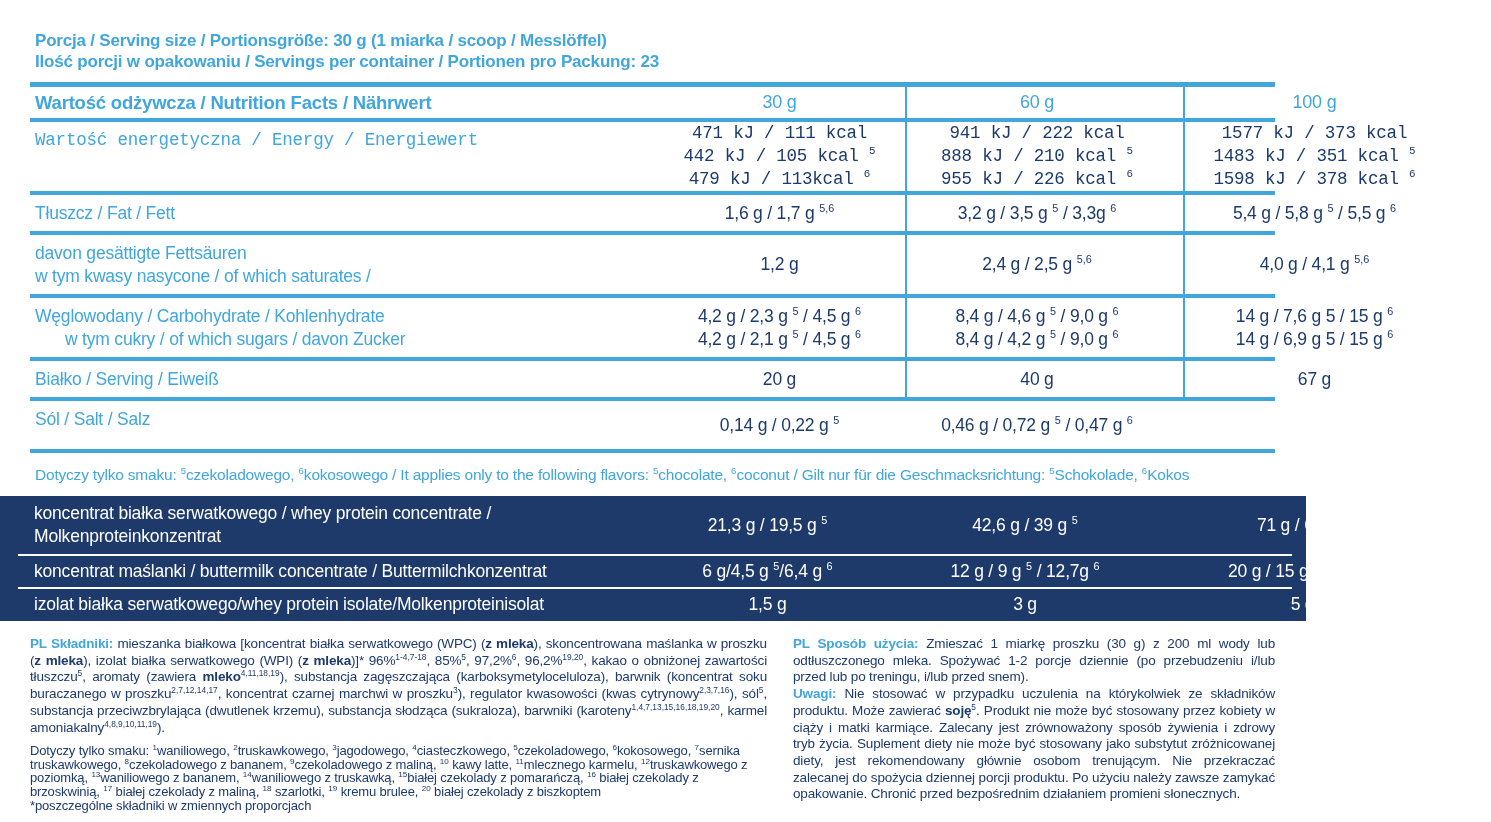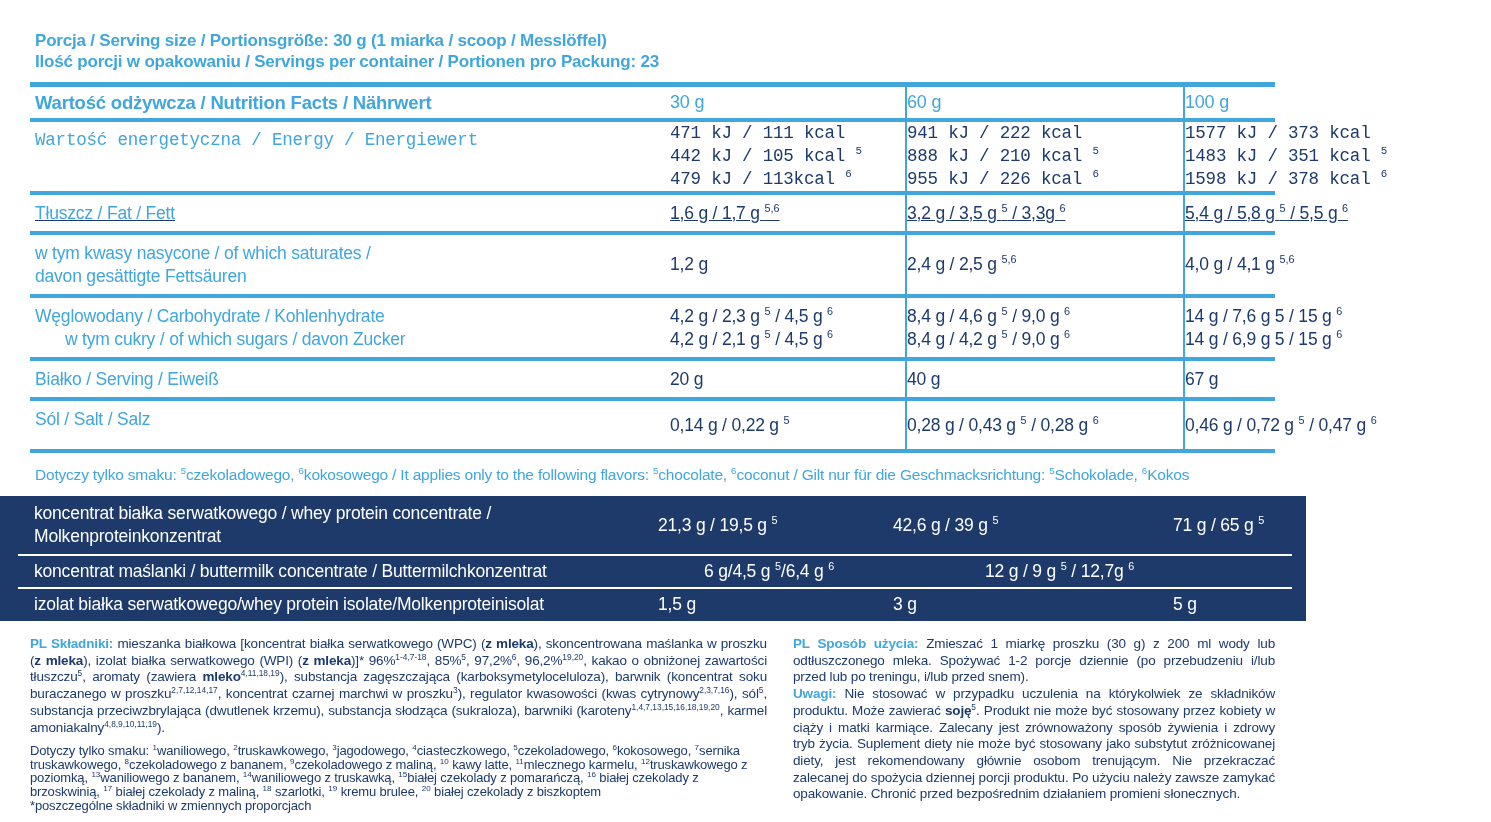--- a/index.html
+++ b/index.html
@@ -16,21 +16,21 @@
   }
   .page{padding:30px 31px 0 30px;width:1306px;}
   
   .top{color:var(--accent);font-weight:bold;font-size:17px;line-height:21px;letter-spacing:-0.2px;padding-left:5px;margin-bottom:10px;}
   
   .ntable{border-top:5px solid var(--accent);border-bottom:4px solid var(--accent);}
   .t-row{display:grid;grid-template-columns:640px 235px 280px 275px;align-items:stretch;}
   #rows .t-row{border-top:4px solid var(--accent);}
   .cell{display:flex;flex-direction:column;justify-content:center;}
   .cell.label{justify-content:flex-start;padding:7px 0 6px 5px;color:var(--accent);font-size:17.5px;line-height:23px;letter-spacing:-0.2px;}
-  .cell.val{text-align:left;padding-right:16px;color:var(--navy);font-size:17.5px;line-height:23px;letter-spacing:-0.2px;}
+  .cell.val{text-align:center;padding-right:16px;color:var(--navy);font-size:17.5px;line-height:23px;letter-spacing:-0.2px;}
   .cell.mid{border-left:2.5px solid var(--accent);border-right:2.5px solid var(--accent);}
   .t-row.head{min-height:30px;}
   .t-row.head .title{justify-content:center;font-weight:bold;font-size:18.5px;padding:4px 0 4px 5px;color:var(--navy0);color:var(--accent);}
   .t-row.head .chead{color:var(--accent);font-size:18px;justify-content:center;}
   .lline.indent{padding-left:30px;}
   sup{font-size:62%;line-height:0;vertical-align:super;letter-spacing:0;}
   
   .footnote{color:var(--accent);font-size:15.5px;letter-spacing:-0.2px;margin:13px 0 12px;padding-left:5px;white-space:nowrap;}
   
   .band{background:var(--band);color:#fff;margin:0 -31px 0 -30px;padding:0 14px 1px 18px;}
@@ -79,38 +79,38 @@
             <div class="vline">941 kJ / 222 kcal</div>
             <div class="vline">888 kJ / 210 kcal <sup>5</sup></div>
             <div class="vline">955 kJ / 226 kcal <sup>6</sup></div>
           </div>
           <div class="cell val">
             <div class="vline">1577 kJ / 373 kcal</div>
             <div class="vline">1483 kJ / 351 kcal <sup>5</sup></div>
             <div class="vline">1598 kJ / 378 kcal <sup>6</sup></div>
           </div>
         </div>
-        <div class="t-row" style="min-height: 37px; text-decoration: underline;">
+        <div class="t-row" style="min-height: 37px;">
           <div class="cell label">
             <div class="lline">Tłuszcz / Fat / Fett</div>
           </div>
           <div class="cell val">
             <div class="vline">1,6 g / 1,7 g <sup>5,6</sup></div>
           </div>
           <div class="cell val mid">
             <div class="vline">3,2 g / 3,5 g <sup>5</sup> / 3,3g <sup>6</sup></div>
           </div>
           <div class="cell val">
             <div class="vline">5,4 g / 5,8 g <sup>5</sup> / 5,5 g <sup>6</sup></div>
           </div>
         </div>
         <div class="t-row" style="min-height: 61px;">
           <div class="cell label">
+            <div class="lline">davon gesättigte Fettsäuren</div>
             <div class="lline">w tym kwasy nasycone / of which saturates /</div>
-            <div class="lline">davon gesättigte Fettsäuren</div>
           </div>
           <div class="cell val">
             <div class="vline">1,2 g</div>
           </div>
           <div class="cell val mid">
             <div class="vline">2,4 g / 2,5 g <sup>5,6</sup></div>
           </div>
           <div class="cell val">
             <div class="vline">4,0 g / 4,1 g <sup>5,6</sup></div>
           </div>
@@ -146,23 +146,20 @@
           <div class="cell val">
             <div class="vline">67 g</div>
           </div>
         </div>
         <div class="t-row" style="min-height: 52px;">
           <div class="cell label">
             <div class="lline">Sól / Salt / Salz</div>
           </div>
           <div class="cell val">
             <div class="vline">0,14 g / 0,22 g <sup>5</sup></div>
-          </div>
-          <div class="cell val mid">
-            <div class="vline">0,28 g / 0,43 g <sup>5</sup> / 0,28 g <sup>6</sup></div>
           </div>
           <div class="cell val">
             <div class="vline">0,46 g / 0,72 g <sup>5</sup> / 0,47 g <sup>6</sup></div>
           </div>
         </div>
       </div>
   </div>
 
   <div class="footnote">Dotyczy tylko smaku: <sup>5</sup>czekoladowego, <sup>6</sup>kokosowego / It applies only to the following flavors: <sup>5</sup>chocolate, <sup>6</sup>coconut / Gilt nur für die Geschmacksrichtung: <sup>5</sup>Schokolade, <sup>6</sup>Kokos</div>
 
@@ -176,21 +173,21 @@
           <div class="cell val">
             <div class="vline">21,3 g / 19,5 g <sup>5</sup></div>
           </div>
           <div class="cell val">
             <div class="vline">42,6 g / 39 g <sup>5</sup></div>
           </div>
           <div class="cell val">
             <div class="vline">71 g / 65 g <sup>5</sup></div>
           </div>
         </div>
-        <div class="b-row" style="min-height: 27px; gap: 46px;">
+        <div class="b-row" style="min-height: 27px;">
           <div class="cell label">
             <div class="lline">koncentrat maślanki / buttermilk concentrate / Buttermilchkonzentrat</div>
           </div>
           <div class="cell val">
             <div class="vline">6 g/4,5 g <sup>5</sup>/6,4 g <sup>6</sup></div>
           </div>
           <div class="cell val">
             <div class="vline">12 g / 9 g <sup>5</sup> / 12,7g <sup>6</sup></div>
           </div>
           <div class="cell val">

